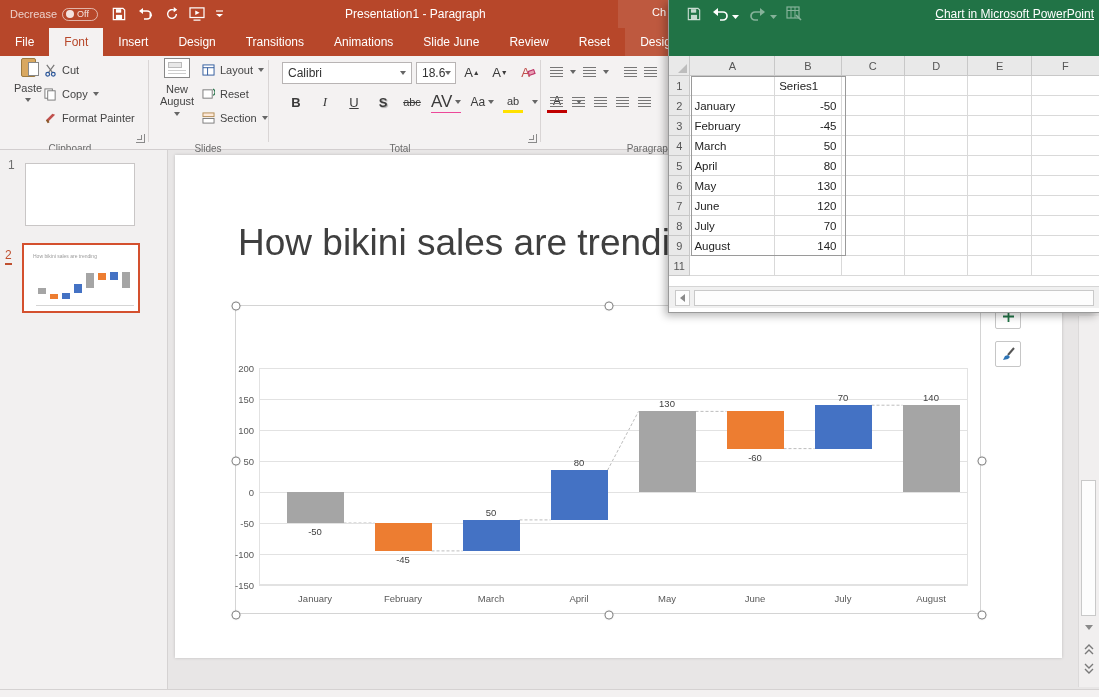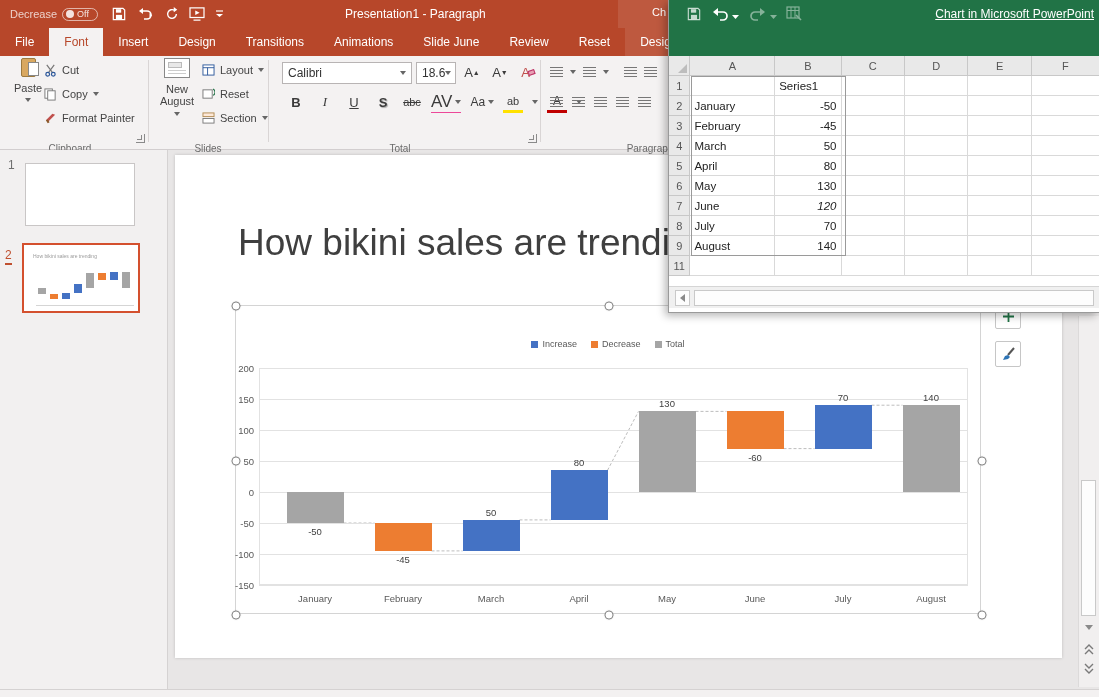--- a/index.html
+++ b/index.html
@@ -312,34 +312,20 @@
         <div class="mini-bar" style="left: 80px; top: 10.9px; height: 8.05px; background: rgb(68, 114, 196);"></div>
         <div class="mini-bar" style="left: 92px; top: 10.9px; height: 16.1px; background: rgb(165, 165, 165);"></div>
         <div style="position: absolute; left: 6px; top: 44px; width: 98px; height: 1px; background: rgb(213, 213, 213);"></div>
       </div>
   </div>
 
   <div class="slide"></div>
   <div class="slide-title">How bikini sales are trending</div>
 
   <div class="chart" id="chart">
-    <div class="c-legend" id="legend">
-        <span class="li">
-          <span class="sw" style="background: rgb(68, 114, 196);"></span>
-          <span>Increase</span>
-        </span>
-        <span class="li">
-          <span class="sw" style="background: rgb(237, 125, 49);"></span>
-          <span>Decrease</span>
-        </span>
-        <span class="li">
-          <span class="sw" style="background: rgb(165, 165, 165);"></span>
-          <span>Total</span>
-        </span>
-      </div>
     <svg id="connectors" width="746" height="309">
         <line x1="107.5" y1="217" x2="138.5" y2="217" stroke="#bdbdbd" stroke-width="1" stroke-dasharray="3 2"></line>
         <line x1="195.5" y1="244.9" x2="226.5" y2="244.9" stroke="#bdbdbd" stroke-width="1" stroke-dasharray="3 2"></line>
         <line x1="283.5" y1="213.9" x2="314.5" y2="213.9" stroke="#bdbdbd" stroke-width="1" stroke-dasharray="3 2"></line>
         <line x1="371.5" y1="164.3" x2="402.5" y2="105.4" stroke="#bdbdbd" stroke-width="1" stroke-dasharray="3 2"></line>
         <line x1="459.5" y1="105.4" x2="490.5" y2="105.4" stroke="#bdbdbd" stroke-width="1" stroke-dasharray="3 2"></line>
         <line x1="547.5" y1="142.6" x2="578.5" y2="142.6" stroke="#bdbdbd" stroke-width="1" stroke-dasharray="3 2"></line>
         <line x1="635.5" y1="99.2" x2="666.5" y2="99.2" stroke="#bdbdbd" stroke-width="1" stroke-dasharray="3 2"></line>
       </svg>
   <div class="plotbox" style="left: 23px; top: 62px; width: 709px; height: 217px;"></div>
@@ -510,21 +496,21 @@
           <div class="x-cell" style="width: 87px;">May</div>
           <div class="x-cell x-num" style="width: 68px;">130</div>
           <div class="x-cell" style="width: 65px;"></div>
           <div class="x-cell" style="width: 65px;"></div>
           <div class="x-cell" style="width: 65px;"></div>
           <div class="x-cell" style="width: 70px;"></div>
         </div>
         <div class="x-row">
           <div class="x-cell x-hdr" style="width: 22px;">7</div>
           <div class="x-cell" style="width: 87px;">June</div>
-          <div class="x-cell x-num" style="width: 68px; font-style: italic;">120</div>
+          <div class="x-cell x-num" style="width: 68px;">120</div>
           <div class="x-cell" style="width: 65px;"></div>
           <div class="x-cell" style="width: 65px;"></div>
           <div class="x-cell" style="width: 65px;"></div>
           <div class="x-cell" style="width: 70px;"></div>
         </div>
         <div class="x-row">
           <div class="x-cell x-hdr" style="width: 22px;">8</div>
           <div class="x-cell" style="width: 87px;">July</div>
           <div class="x-cell x-num" style="width: 68px;">70</div>
           <div class="x-cell" style="width: 65px;"></div>

